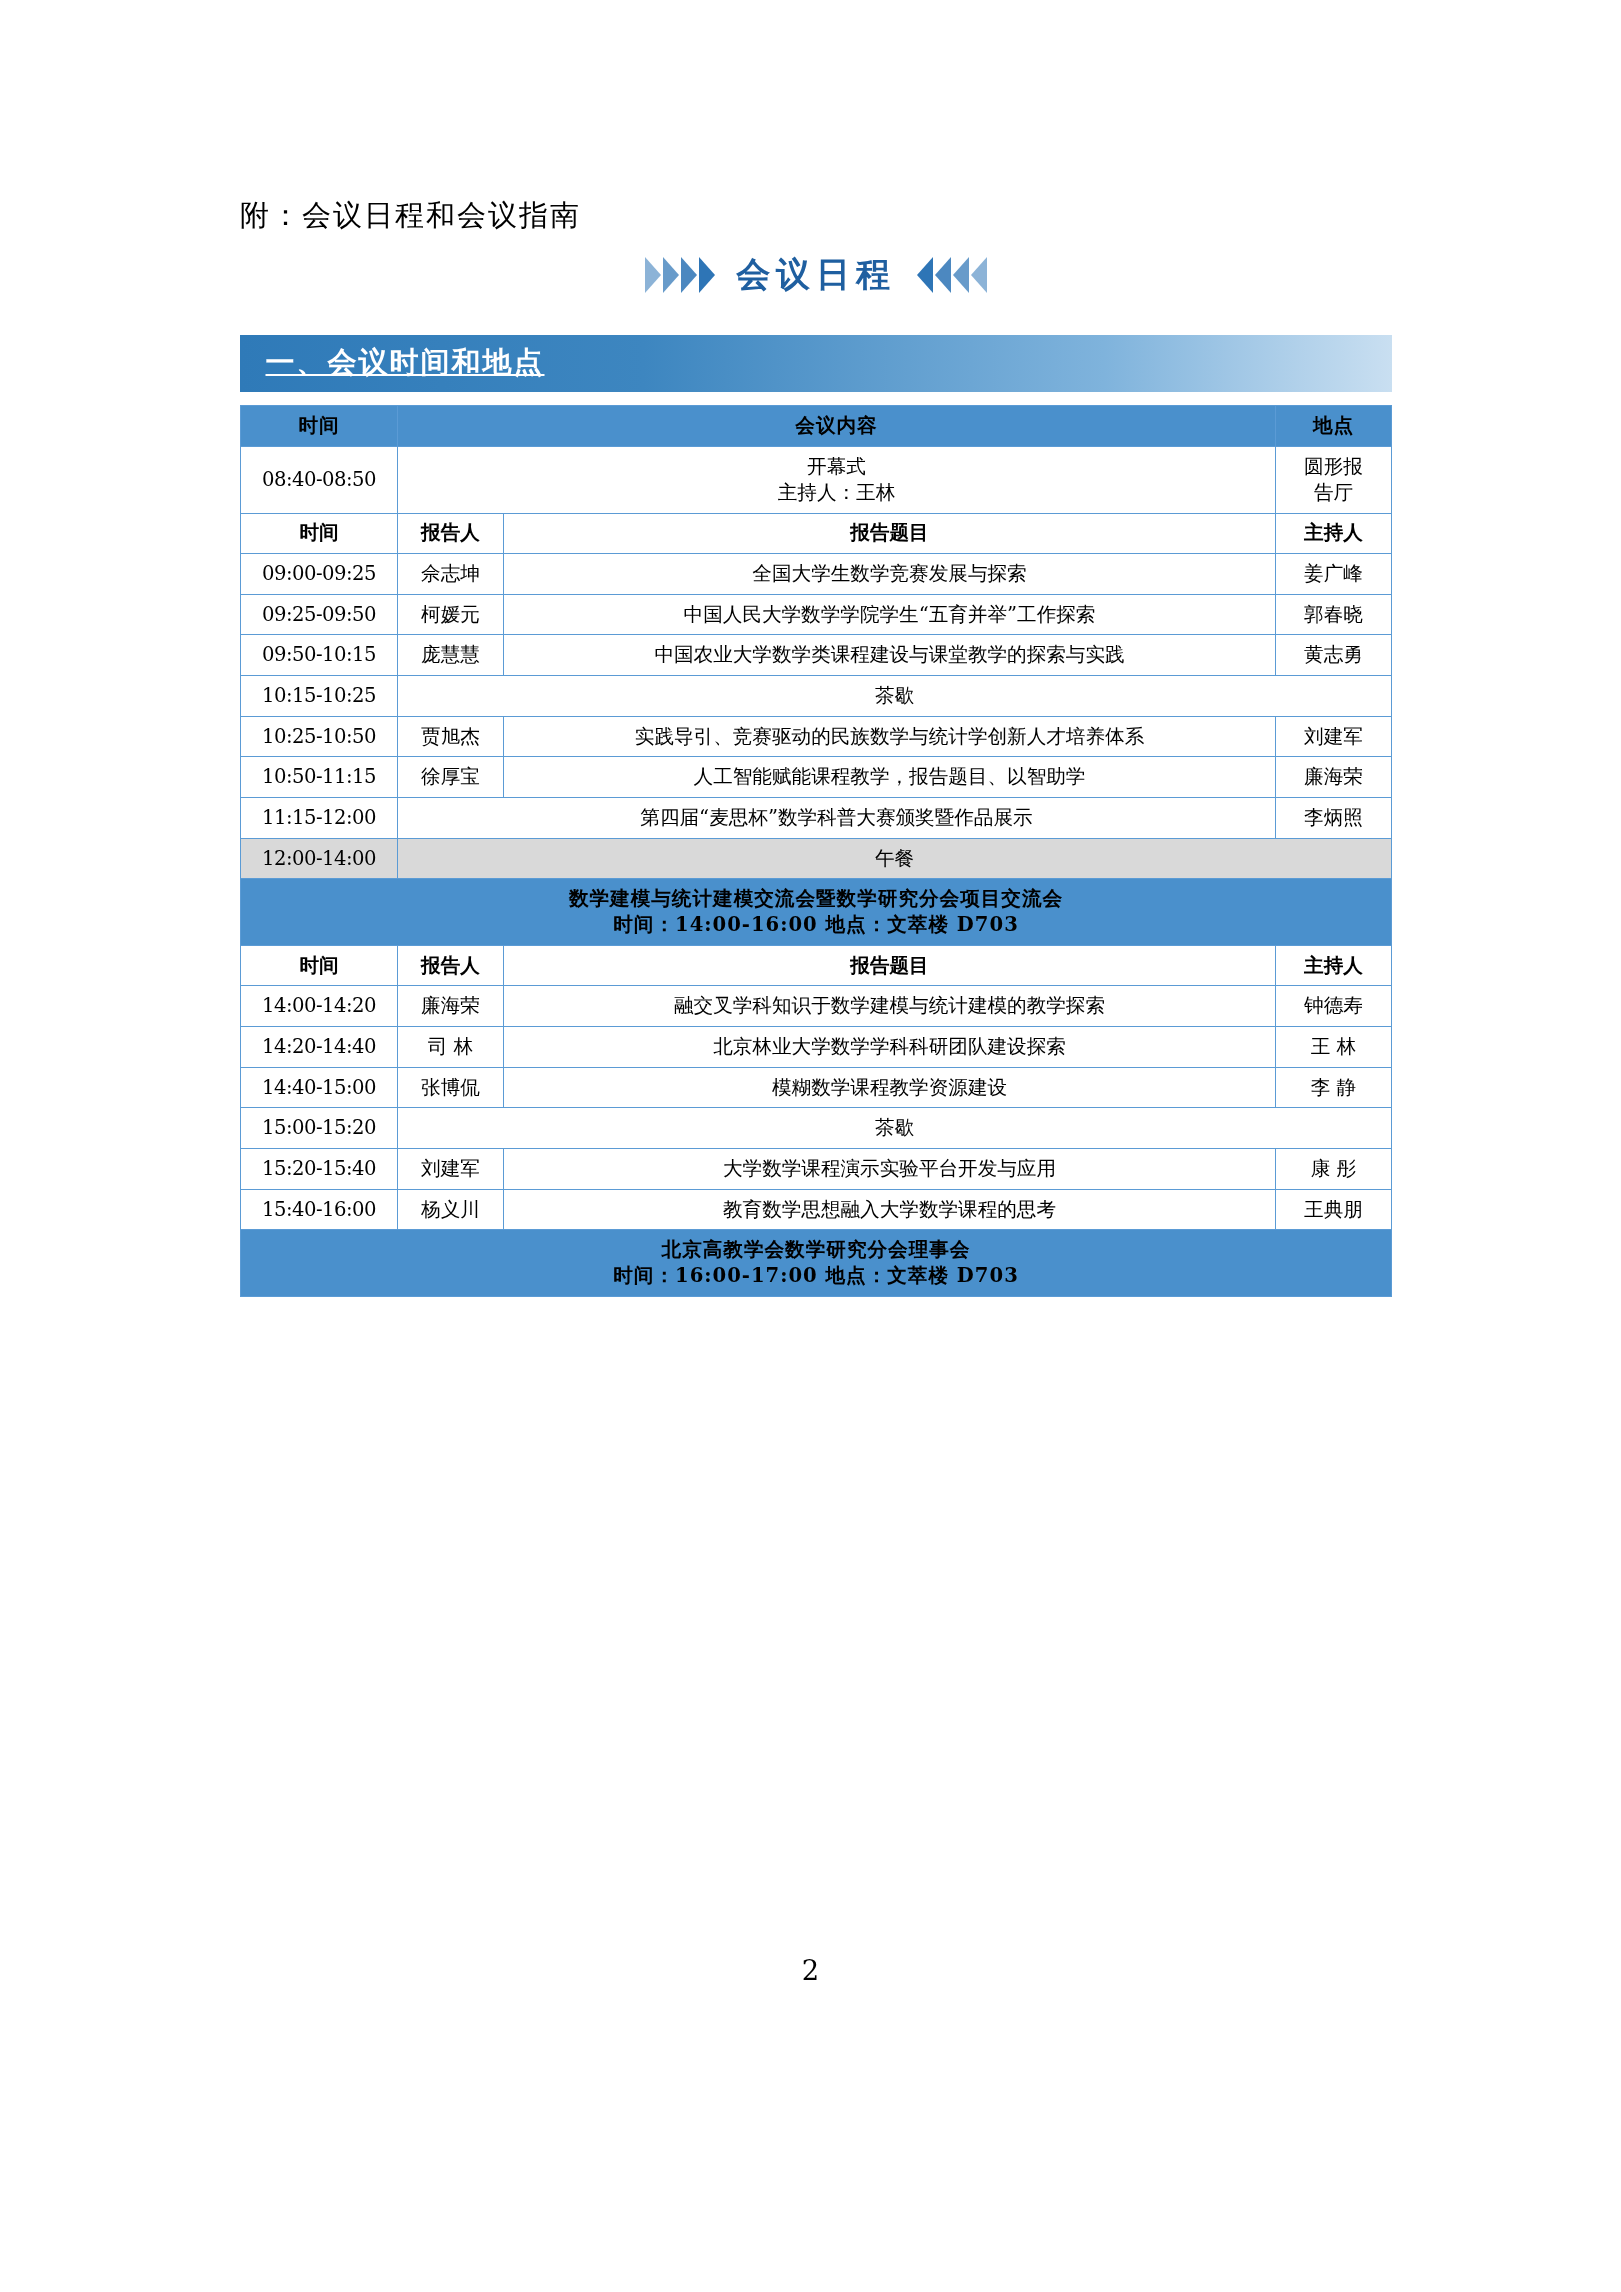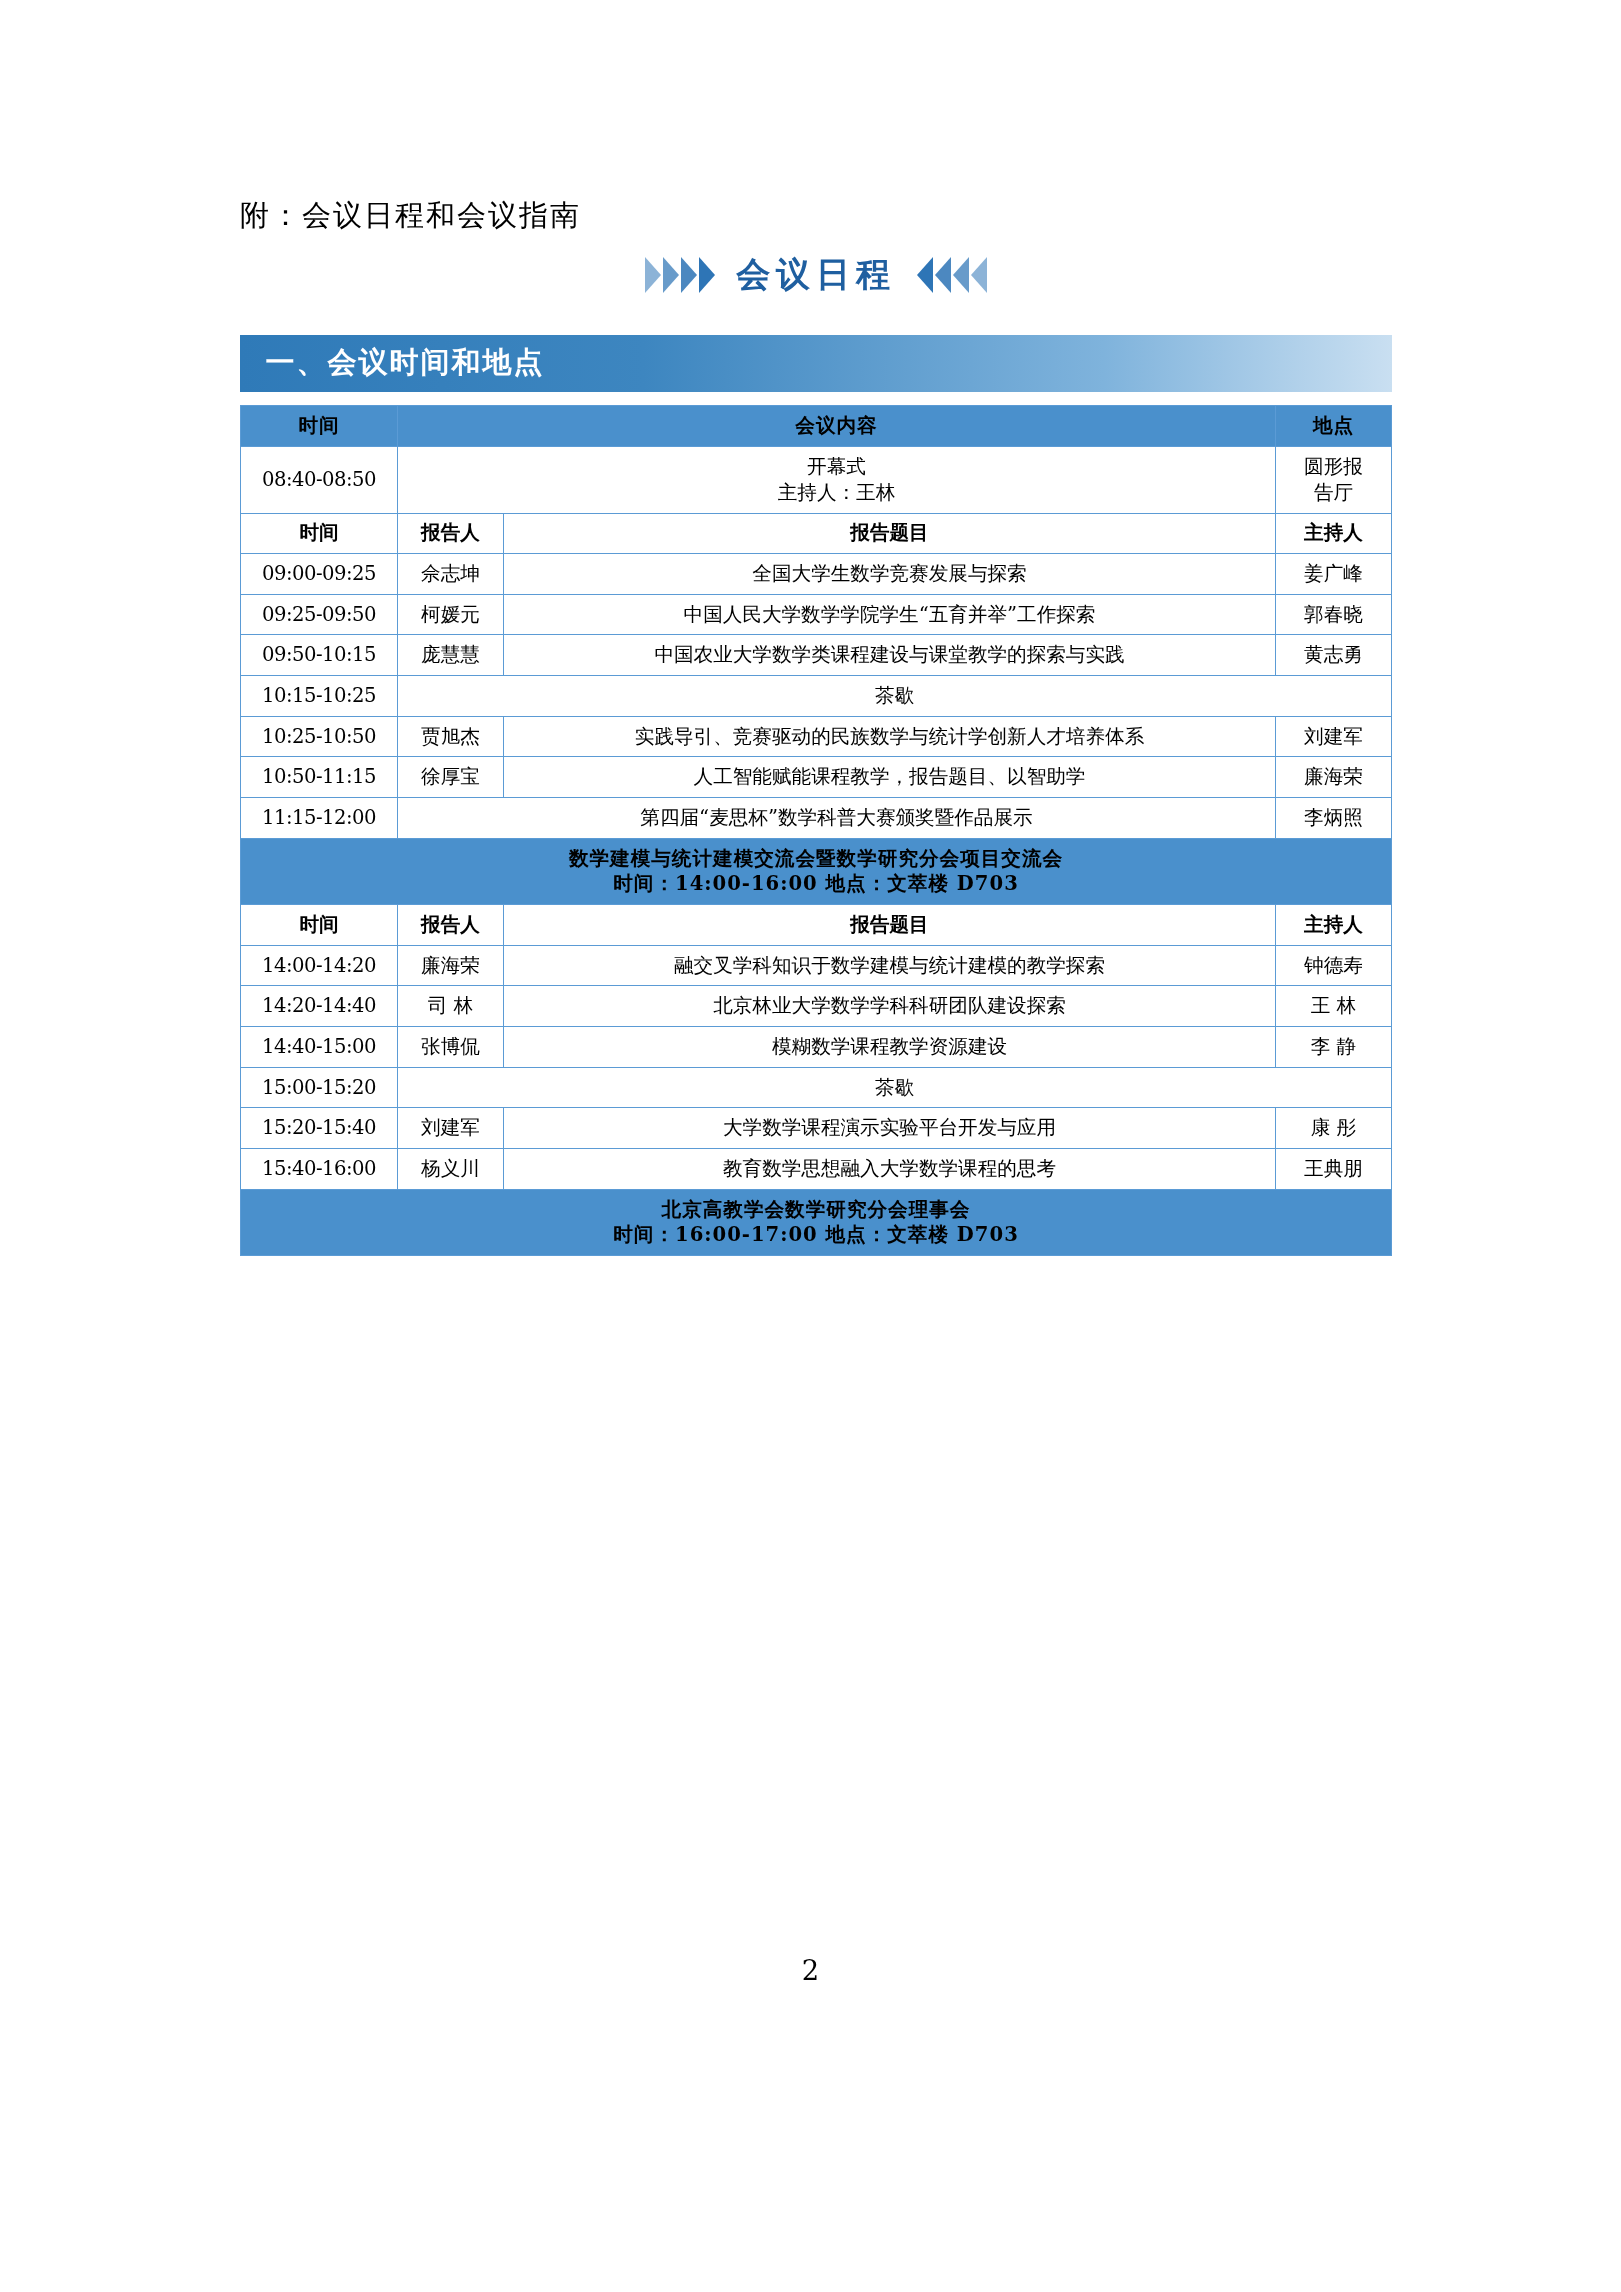--- a/index.html
+++ b/index.html
@@ -74,20 +74,21 @@
     padding-left: 25.5px;
     box-sizing: border-box;
     margin-bottom: 13.7px;
   }
   .section-bar span {
     font-family: "DejaVu Sans", sans-serif;
     font-size: 29px;
     font-weight: bold;
     color: #ffffff;
     letter-spacing: 2px;
+    text-decoration: underline;
   }
   table.agenda {
     border-collapse: collapse;
     width: 1152px;
     table-layout: fixed;
   }
   table.agenda td, table.agenda th {
     border: 1px solid #5b9bd5;
     font-family: "DejaVu Serif", serif;
     font-size: 19.6px;
@@ -235,20 +236,24 @@
           <td>人工智能赋能课程教学，报告题目、以智助学</td>
           <td>廉海荣</td>
         </tr>
 
         <tr>
           <td class="time-col">11:15-12:00</td>
           <td colspan="2">第四届“麦思杯”数学科普大赛颁奖暨作品展示</td>
           <td>李炳照</td>
         </tr>
 
+        <tr class="lunch">
+          <td class="time-col">12:00-14:00</td>
+          <td colspan="3">午餐</td>
+        </tr>
 
         <tr class="banner">
           <td colspan="4">
             <div>数学建模与统计建模交流会暨数学研究分会项目交流会</div>
             <div>时间：14:00-16:00   地点：文萃楼 D703</div>
           </td>
         </tr>
 
         <tr class="sub-hdr">
           <td>时间</td>

